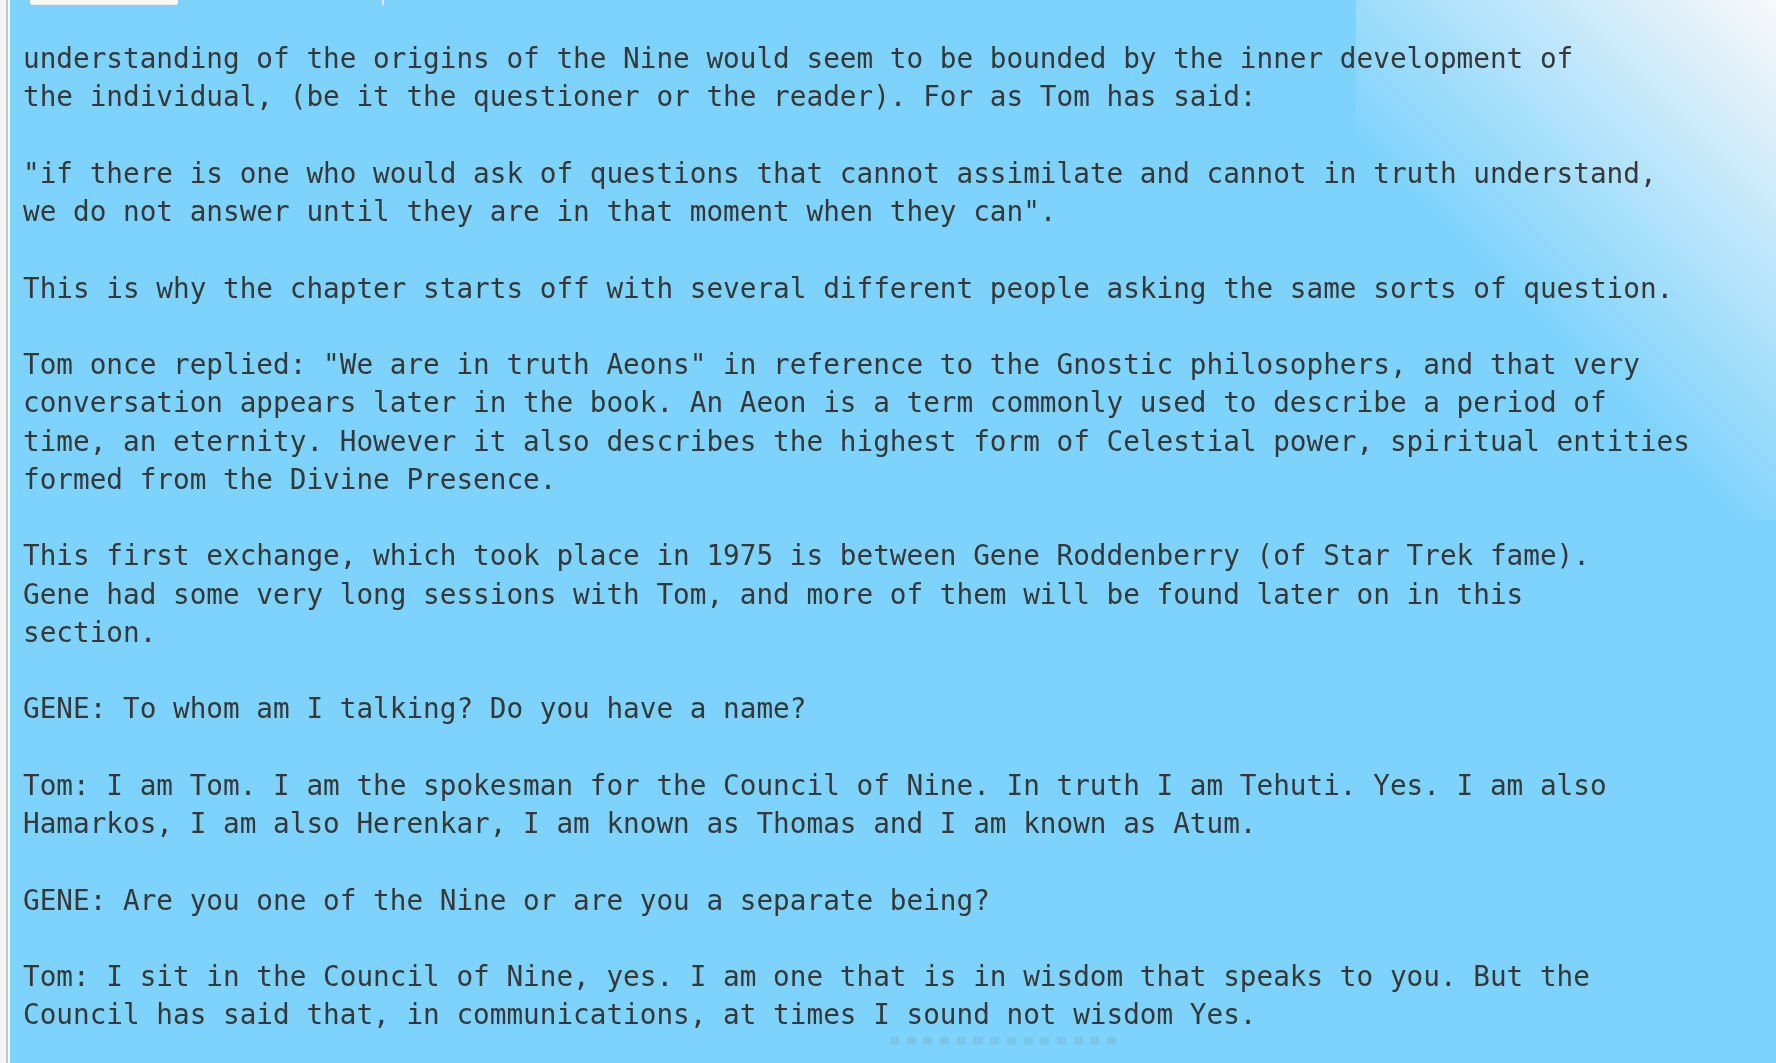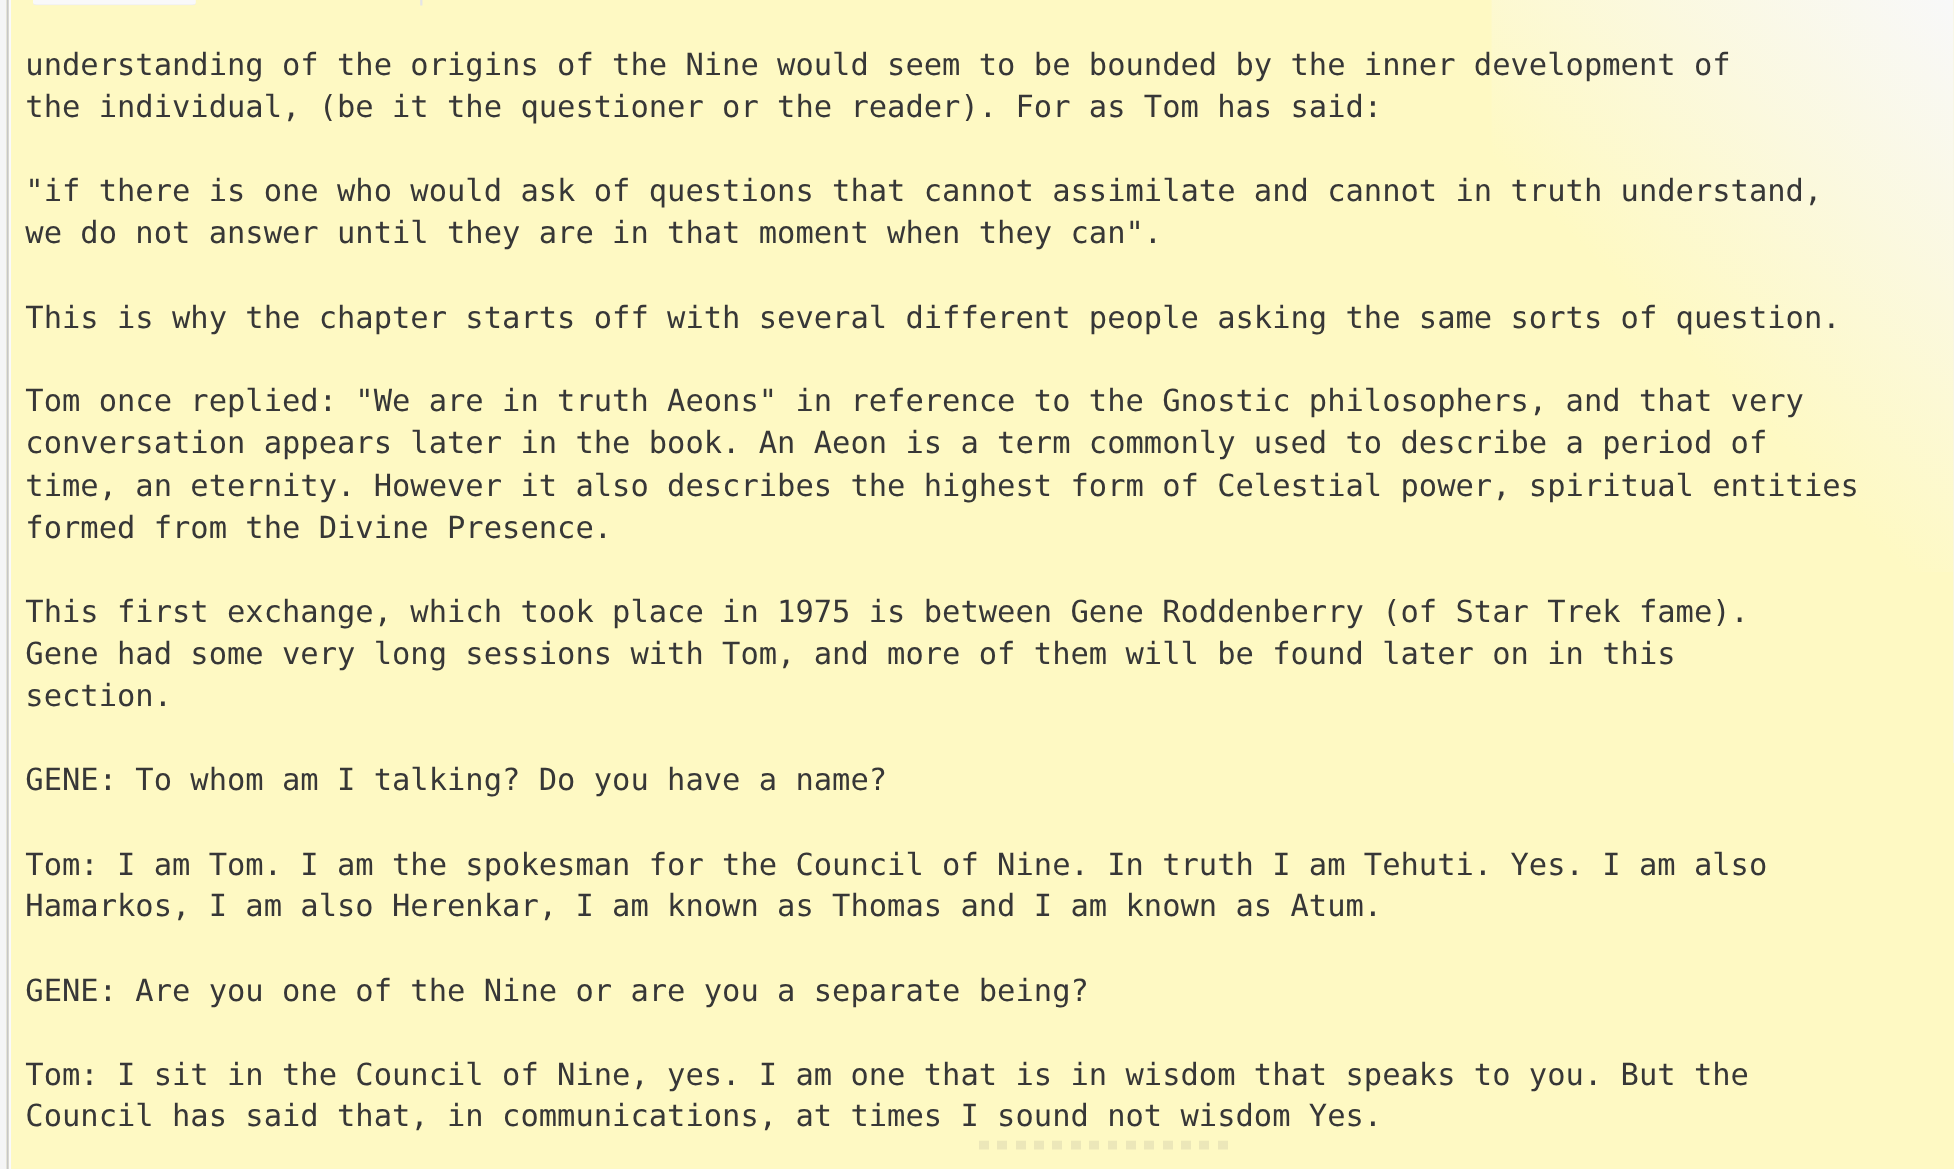--- a/index.html
+++ b/index.html
@@ -10,21 +10,21 @@
   body {
     width: 1776px;
     height: 1063px;
     overflow: hidden;
     position: relative;
     font-family: "DejaVu Sans Mono", "Liberation Mono", monospace;
   }
   .content-area {
     position: absolute;
     inset: 0;
-    background: #fef9c3;
+    background: #7dd3fc;
   }
   
   .bg-sheen {
     position: absolute;
     top: 0;
     right: 0;
     width: 420px;
     height: 520px;
     background: linear-gradient(225deg, #f8f8f9 0%, rgba(248,248,249,0.0) 60%);
     pointer-events: none;

